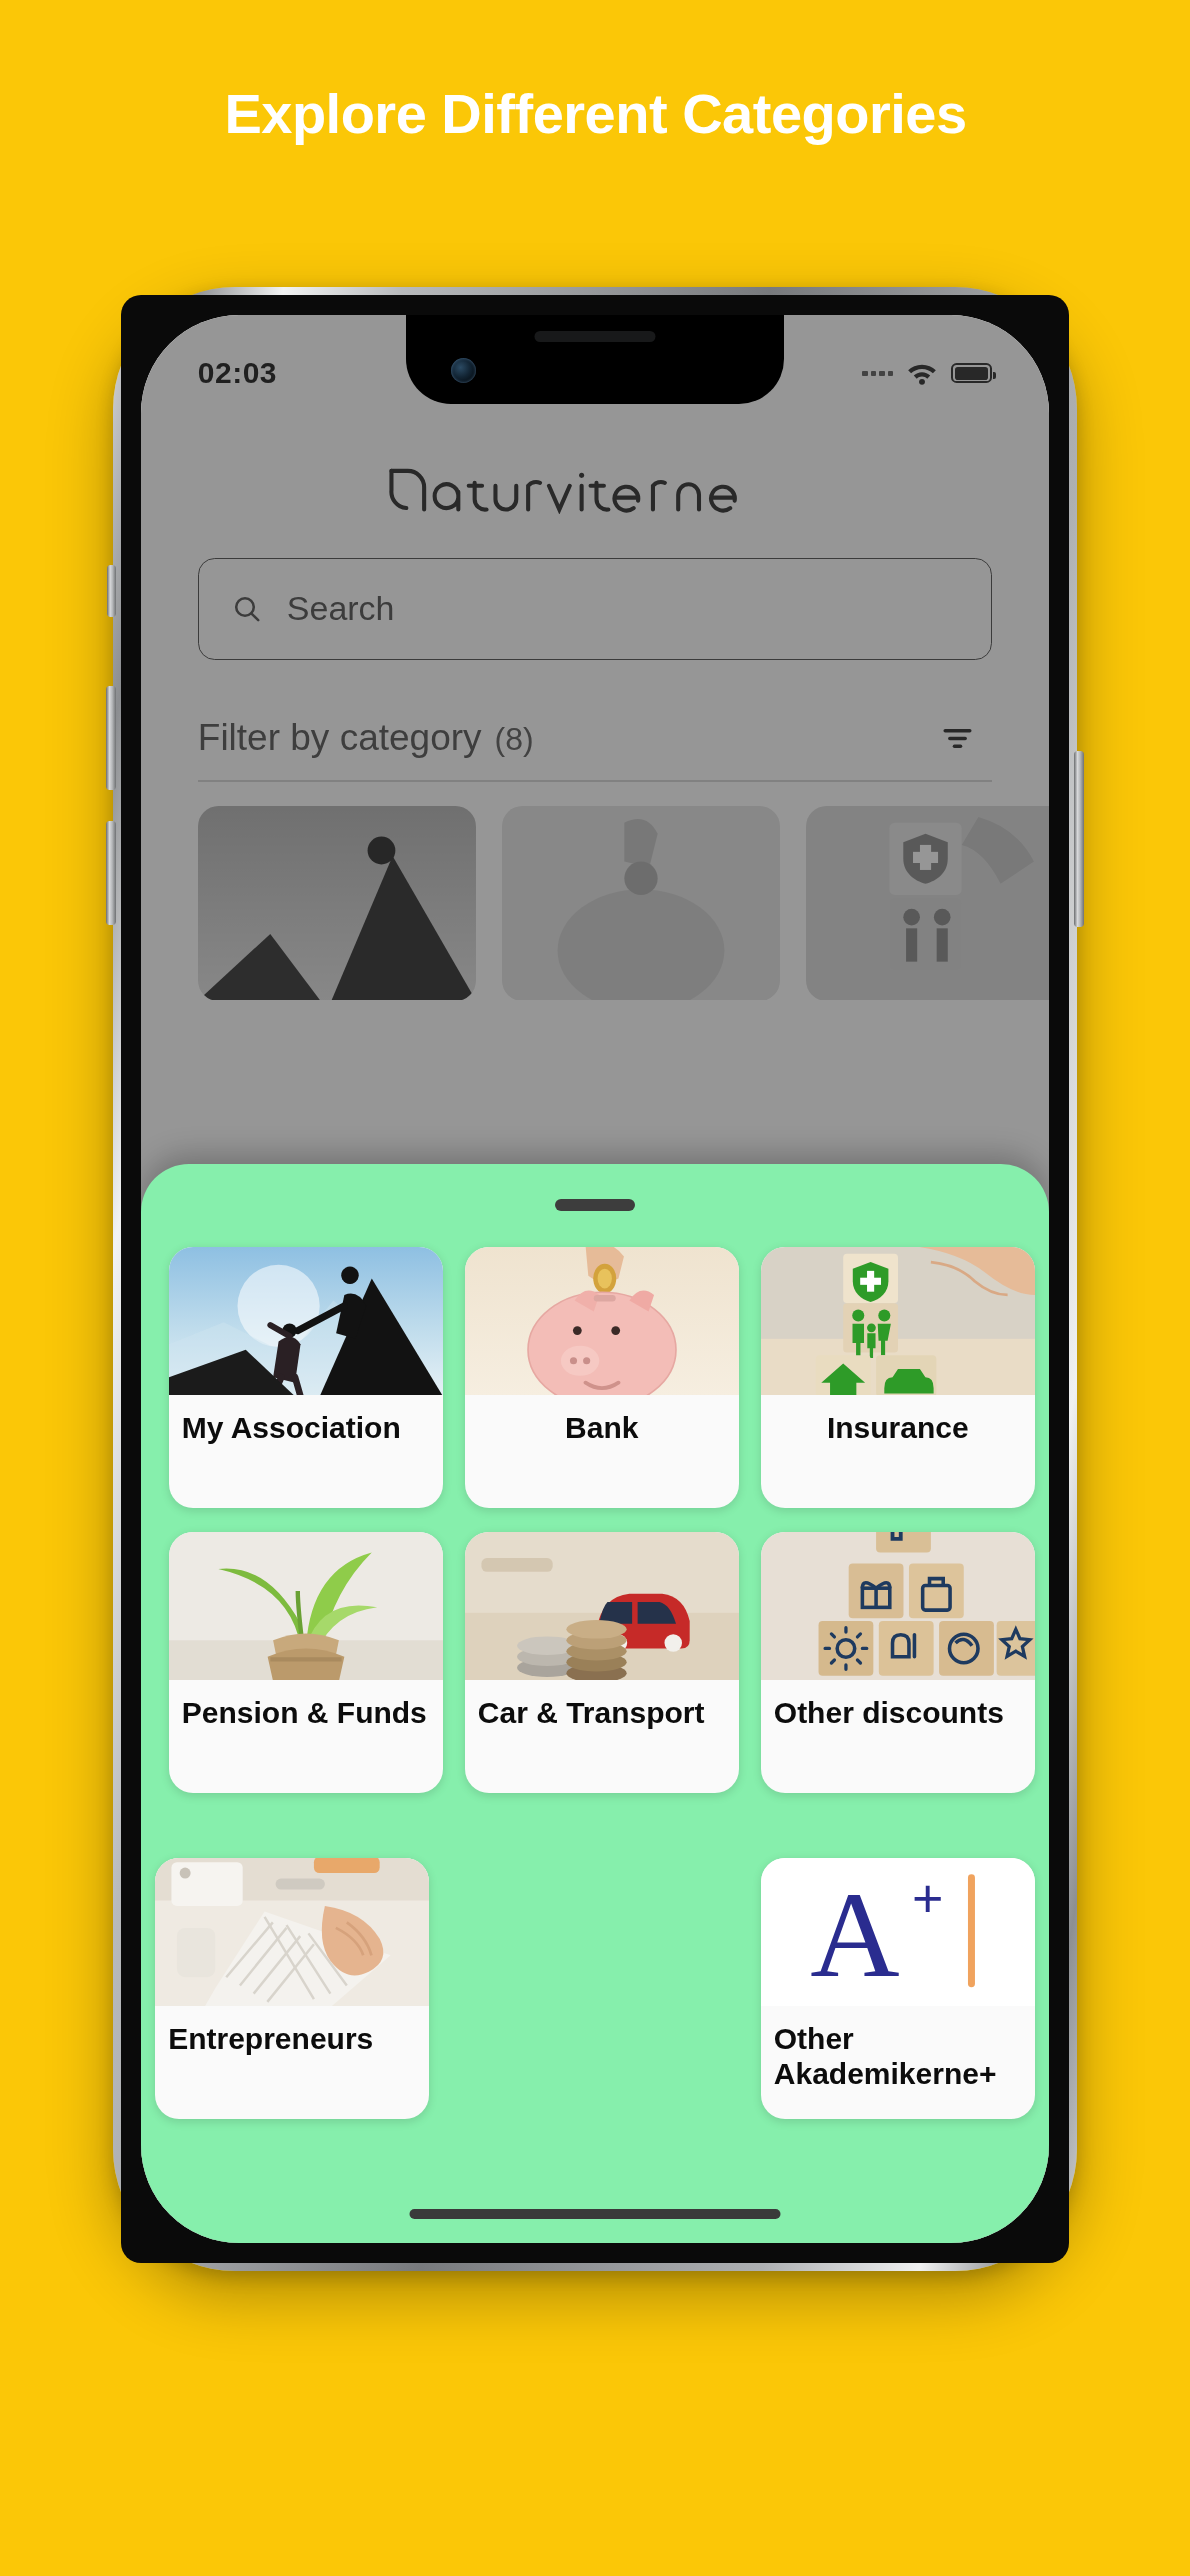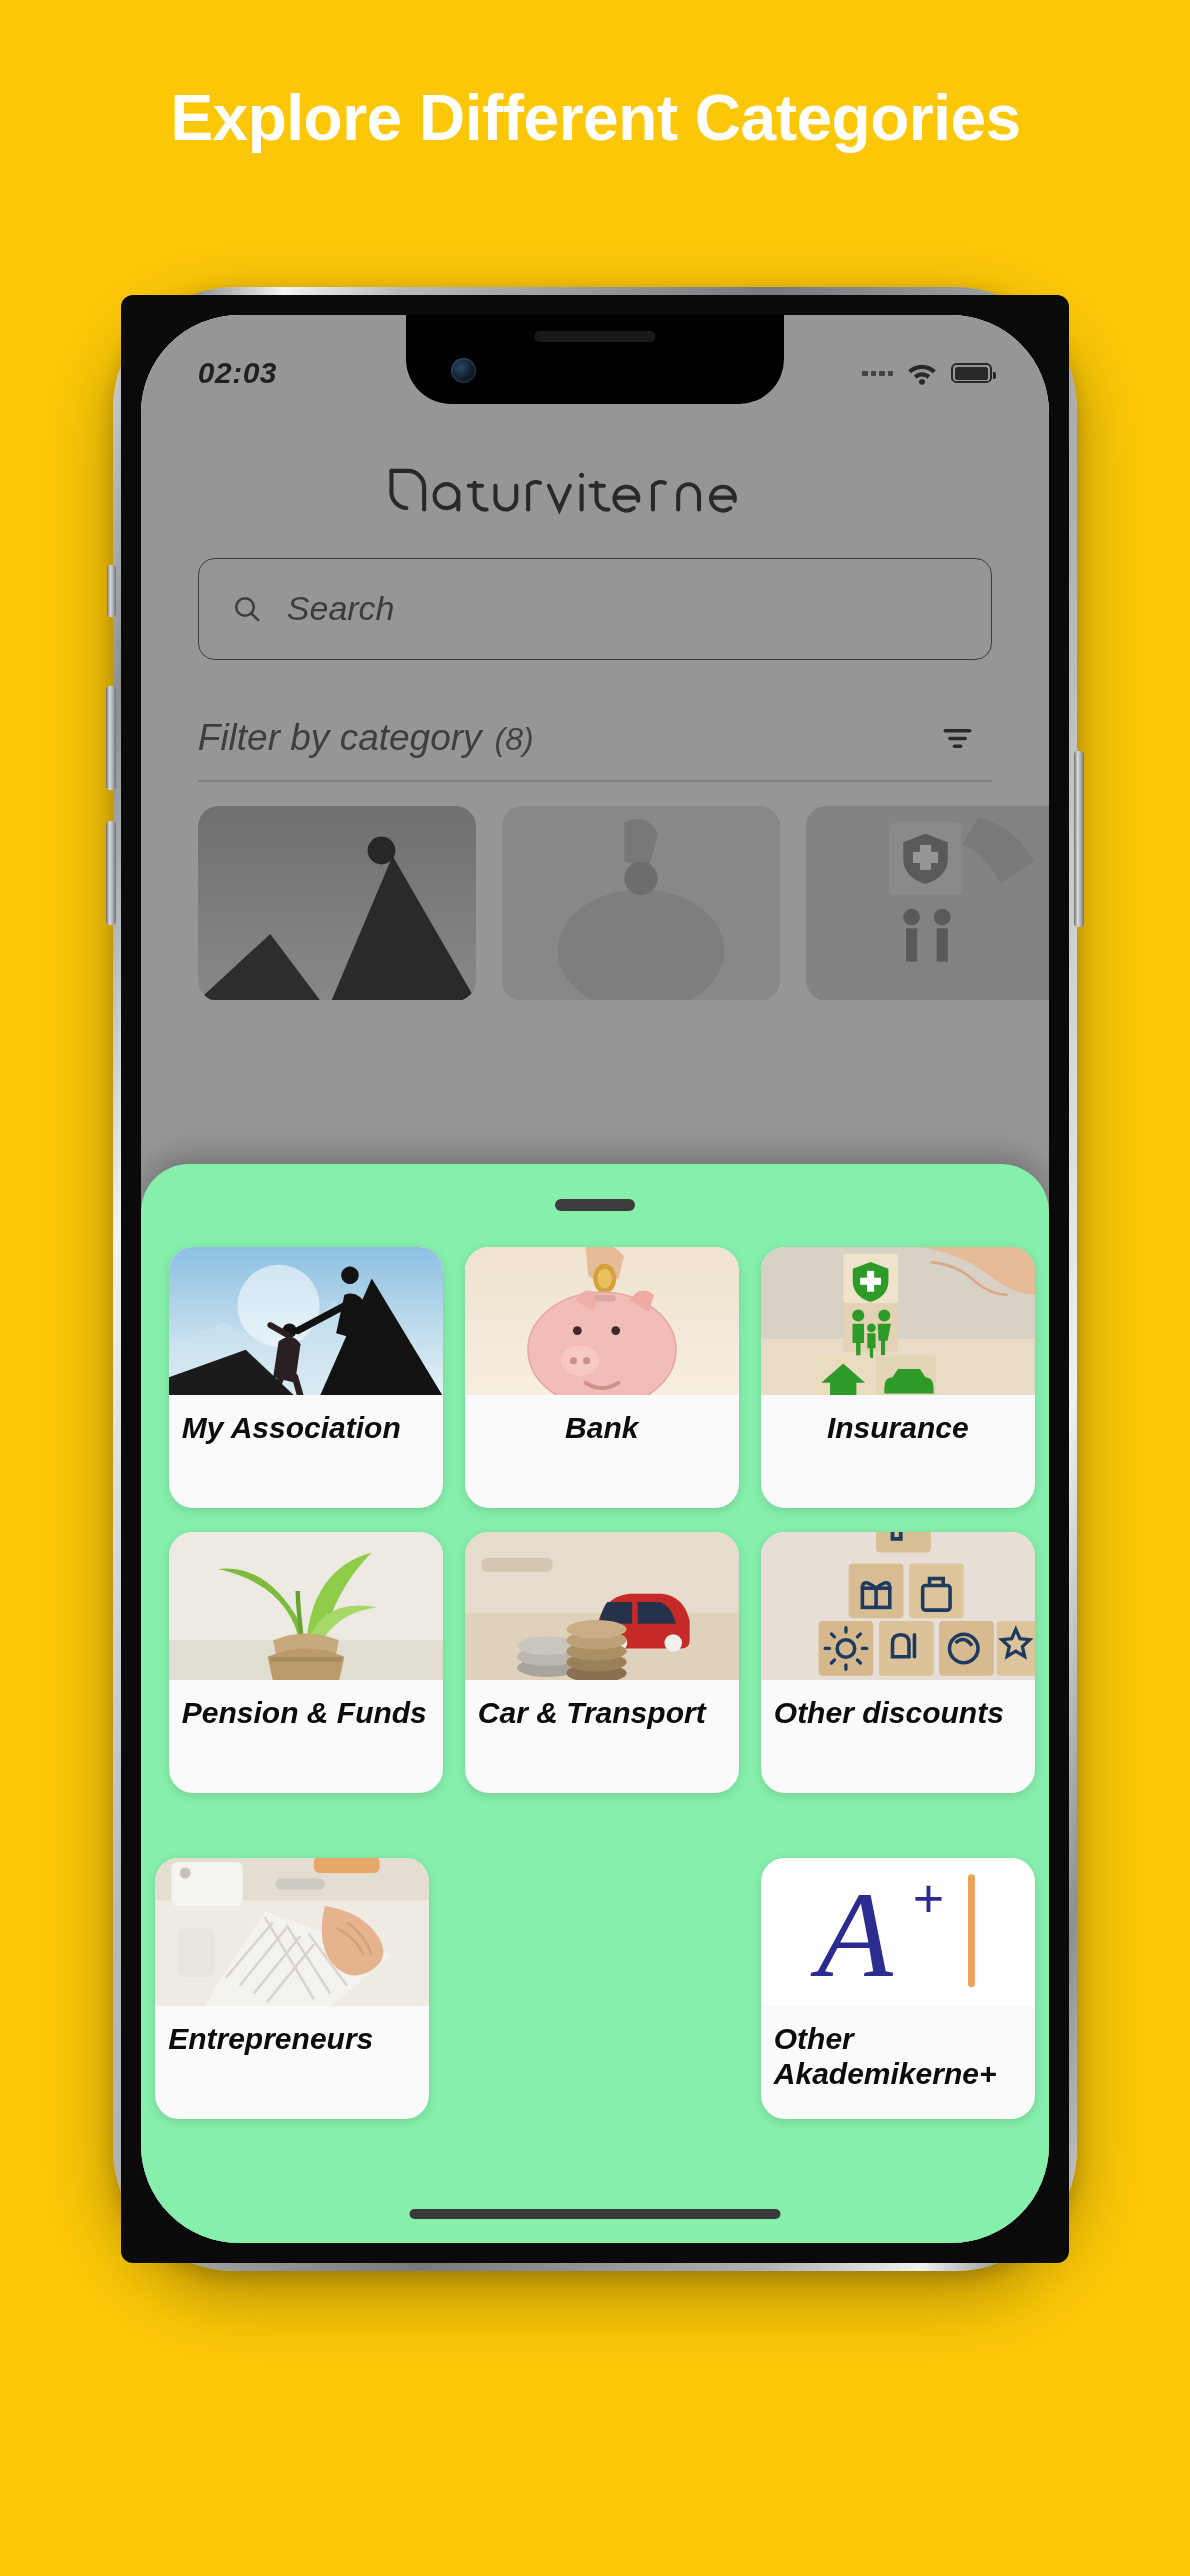--- a/index.html
+++ b/index.html
@@ -9,41 +9,40 @@
     background:#FBC707;
     font-family:"Liberation Sans", sans-serif;
     position:relative;
   }
 
   
   .headline {
     position:absolute; top:85px; left:0; width:100%;
     text-align:center;
     color:#FFFFFF;
-    font-size:64px;
+    font-size:56px;
     font-weight:bold;
     letter-spacing:-0.5px;
     line-height:1.05;
     white-space:nowrap;
   }
 
   
   .phone {
     position:absolute;
     left:113px; top:287px;
     width:964px; height:1984px;
     border-radius:122px;
     background:linear-gradient(100deg,#d9dadb 0%,#8b8d90 6%,#f2f3f3 13%,#b8babc 22%,#787a7d 50%,#aeb0b2 76%,#f0f1f1 88%,#8d8f92 95%,#cfd1d2 100%);
     box-shadow:0 24px 65px rgba(0,0,0,.30), 0 5.6px 16.7px rgba(0,0,0,.18);
   }
   .phone-inner {
     position:absolute; inset:8.3px;
-    border-radius:12px;
+    border-radius:20px;
     background:#0a0a0a;
-    font-style:italic;
   }
   .screen {
     position:absolute;
     left:19.5px; top:19.5px; right:19.5px; bottom:19.5px;
     border-radius:98px;
     background:#ffffff;
     overflow:hidden;
   }
 
   

